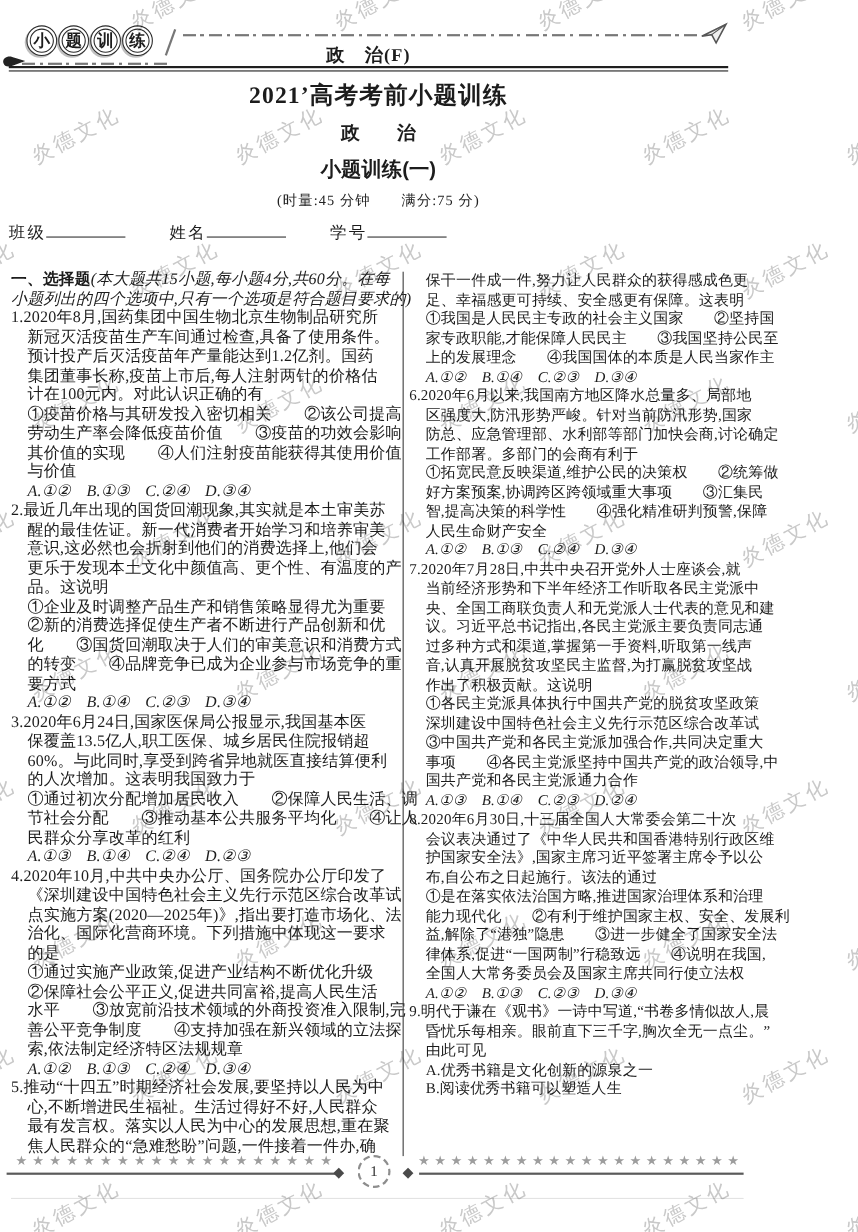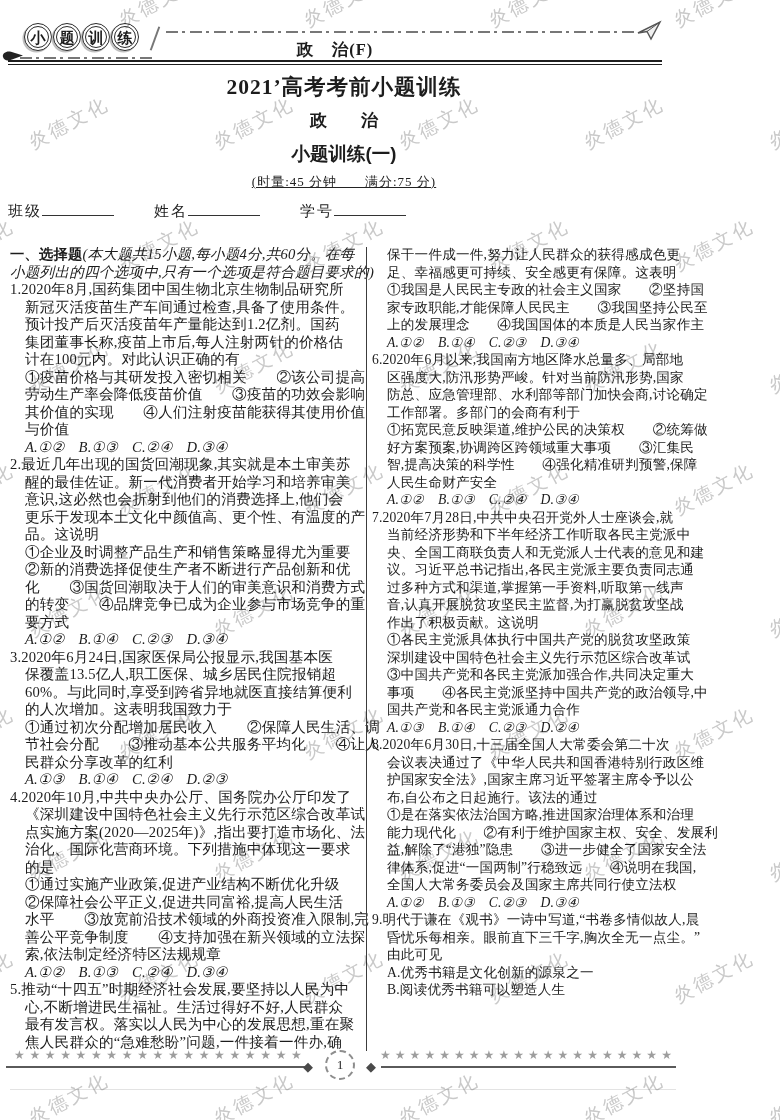--- a/index.html
+++ b/index.html
@@ -29,21 +29,21 @@
   .subject-header{position:absolute;left:0;right:0;top:21px;text-align:center;
       font-weight:bold;font-size:16.5px;letter-spacing:1px;}
   .double-rule{position:absolute;left:0;top:42px;width:654px;height:2px;
       border-top:2.6px solid #1f1f1f;border-bottom:1.2px solid #1f1f1f;}
 
   
   .title-block{position:absolute;left:8px;top:72px;width:672px;text-align:center;z-index:2;}
   .main-title{font-size:21.5px;font-weight:bold;letter-spacing:1px;}
   .subject-title{font-size:17px;font-weight:bold;margin-top:8px;}
   .subtitle{font-family:"Liberation Sans","DejaVu Sans",sans-serif;font-size:18.5px;font-weight:bold;margin-top:9px;}
-  .meta-info{font-size:13px;margin-top:7px;letter-spacing:1px;color:#222;text-decoration:underline;}
+  .meta-info{font-size:13px;margin-top:7px;letter-spacing:1px;color:#222;}
   .fields{margin-top:11px;display:flex;justify-content:flex-start;gap:40px;font-size:15px;letter-spacing:2px;}
   .field-blank{display:inline-block;width:72px;border-bottom:1.2px solid #333;height:13px;vertical-align:baseline;}
 
   
   .col{position:absolute;top:246px;z-index:2;}
   .col-left{left:10px;width:353px;font-size:14.6px;}
   .col-right{left:372px;width:318px;font-size:13.6px;}
   .divider{position:absolute;left:366px;top:247px;width:1.3px;height:804px;background:#3c3c3c;z-index:2;}
   .ln{height:17.5px;line-height:17.5px;white-space:nowrap;letter-spacing:0.2px;}
   .ln.c{padding-left:15px;}

